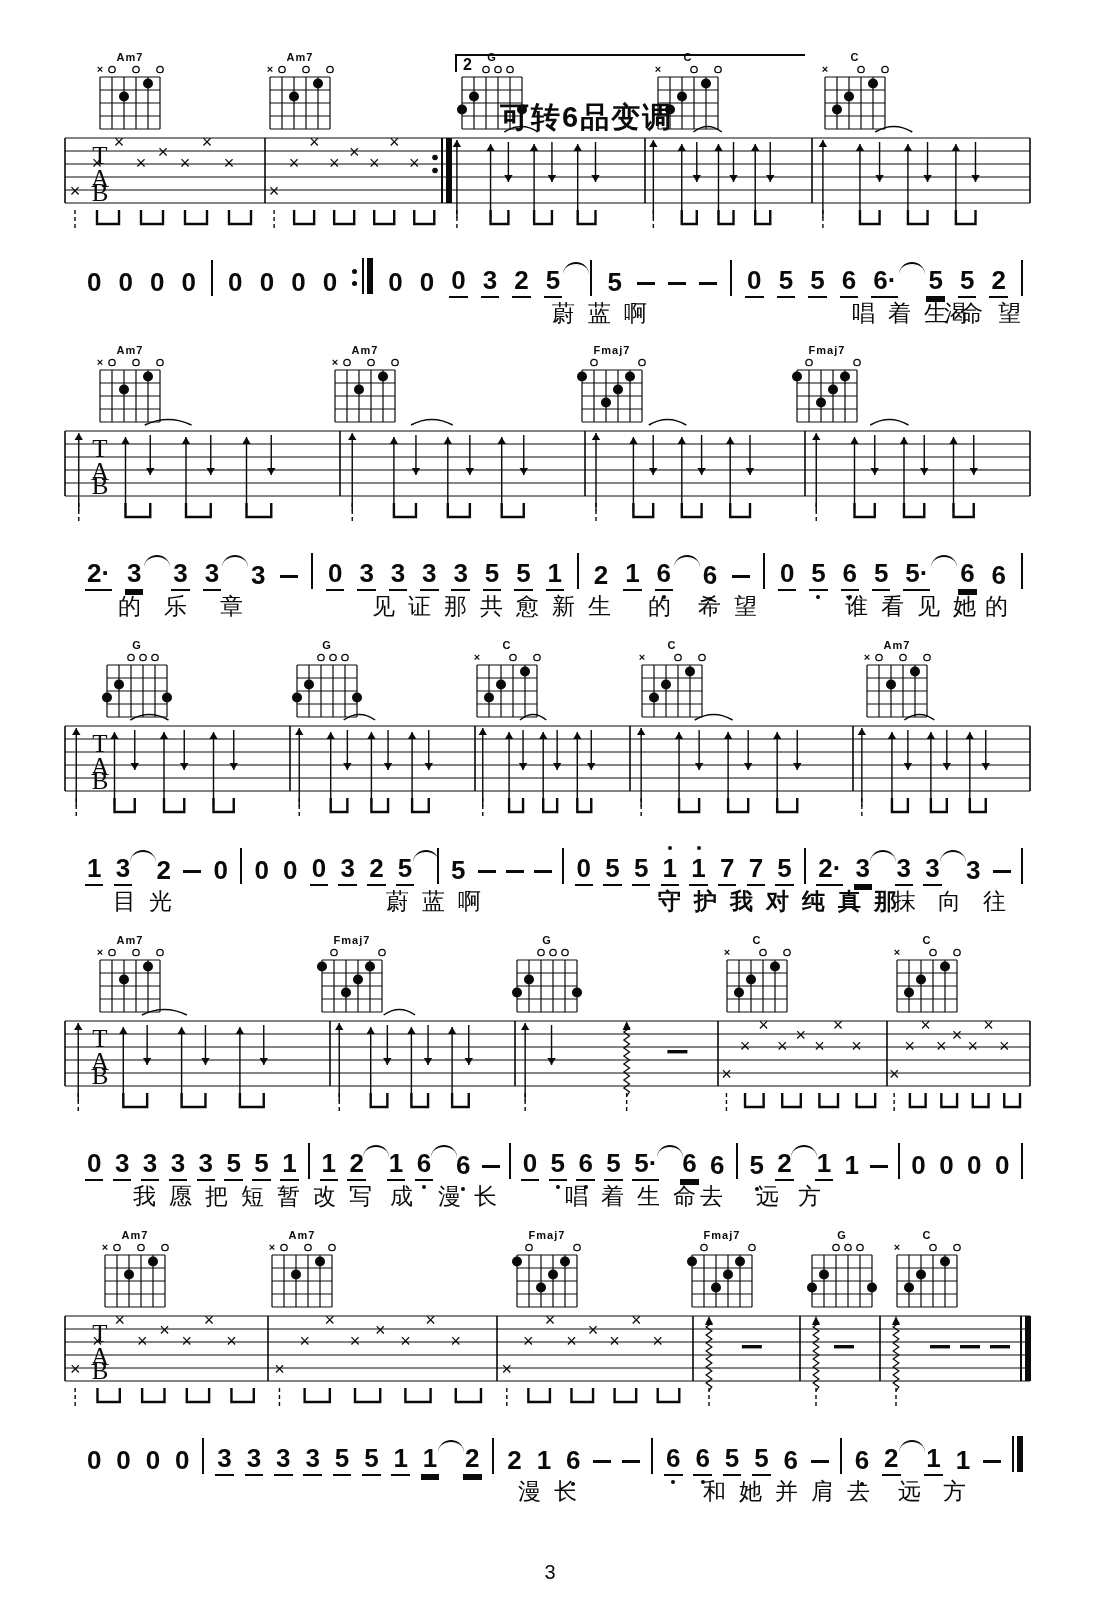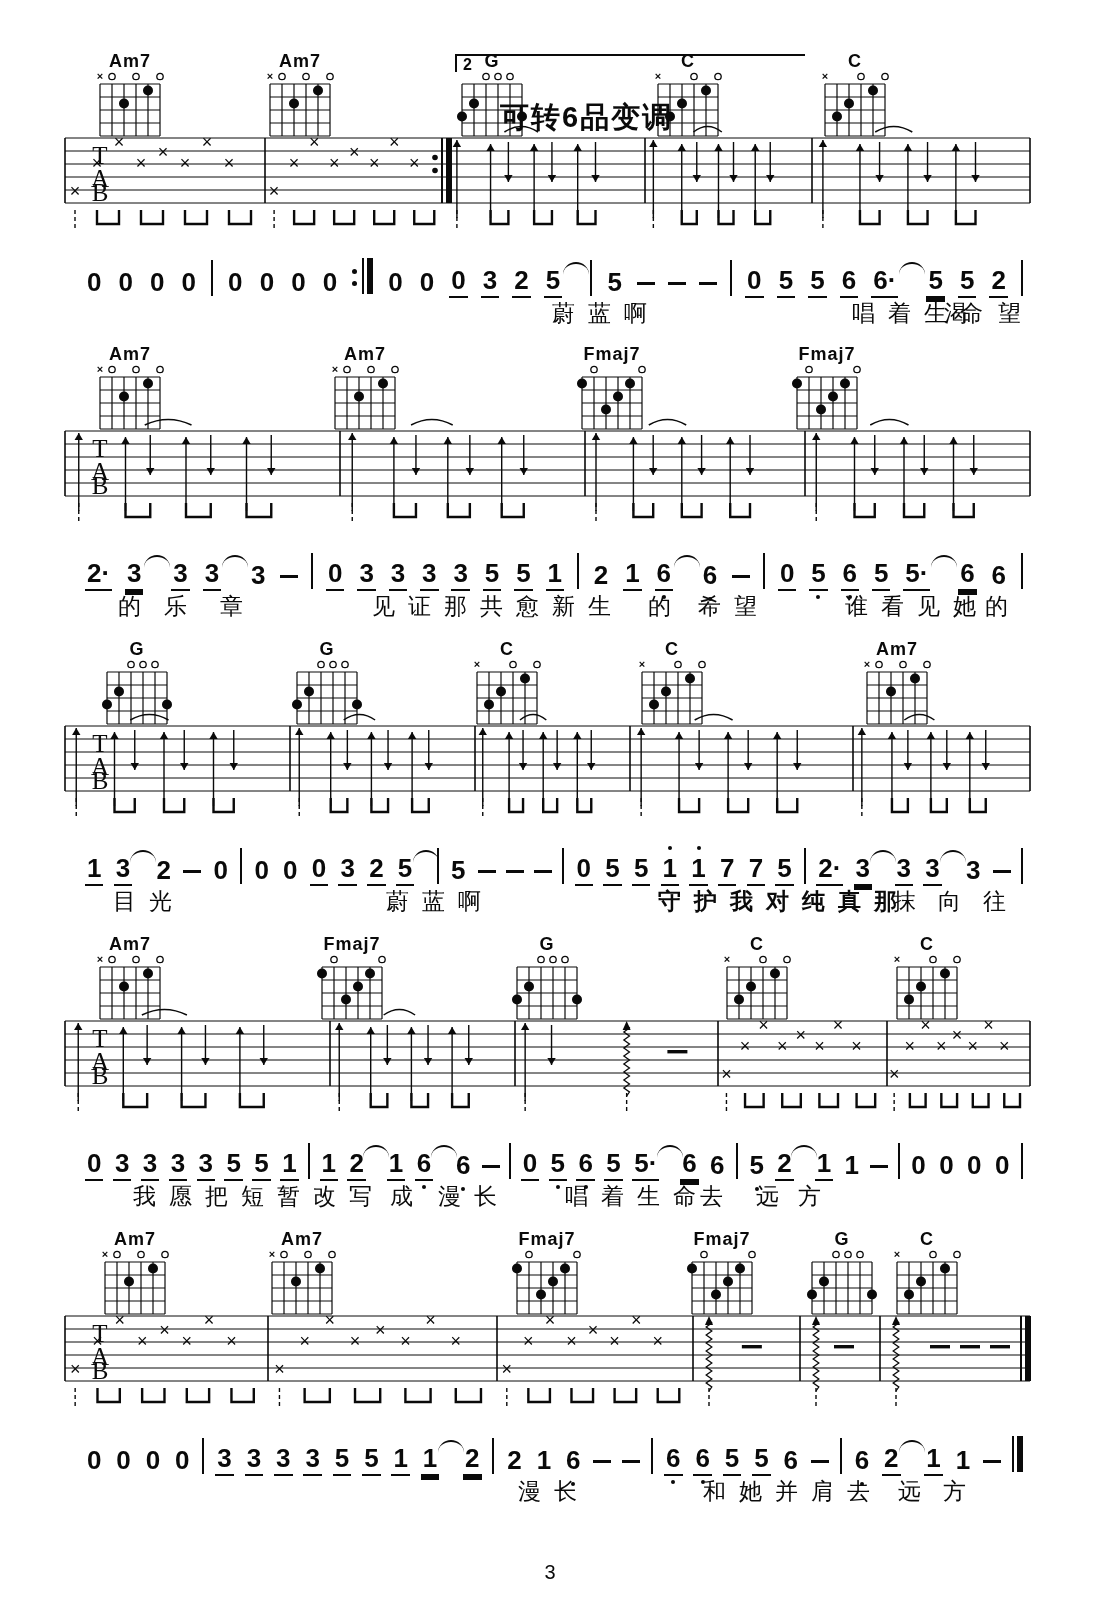--- a/index.html
+++ b/index.html
@@ -1,20 +1,20 @@
 <!DOCTYPE html>
 <html><head>
 <meta charset="utf-8">
 <style>
   html,body{margin:0;padding:0;background:#fff}
   #page{position:relative;width:1100px;height:1598px;background:#fff;color:#0a0a0a;
         font-family:"Liberation Sans",sans-serif;overflow:hidden}
   .system{position:absolute;left:0;width:1100px;height:292px}
   .chord{position:absolute;top:0;width:76px;text-align:center}
-  .chord-label{font-size:18px;font-weight:700;letter-spacing:1px;line-height:1;margin-bottom:1px}
+  .chord-label{font-size:11px;font-weight:700;letter-spacing:1px;line-height:1;margin-bottom:1px}
   .staff{position:absolute;left:0;top:66px;width:1100px;height:132px}
   .melody{position:absolute;left:85px;top:200px;width:938px;height:46px;
           display:flex;justify-content:space-between;align-items:flex-end}
   .note{position:relative;font-size:26px;font-weight:600;line-height:1;padding:0 2px 3px}
   .note.u1{border-bottom:2px solid #0a0a0a}
   .note.u2{border-bottom:2px solid #0a0a0a;box-shadow:0 4px 0 #0a0a0a}
   .note i{position:absolute;left:50%;transform:translateX(-50%);width:4px;height:4px;
           background:#0a0a0a;border-radius:50%}
   .note i.hi{top:-9px}
   .note i.lo{bottom:-10px}

